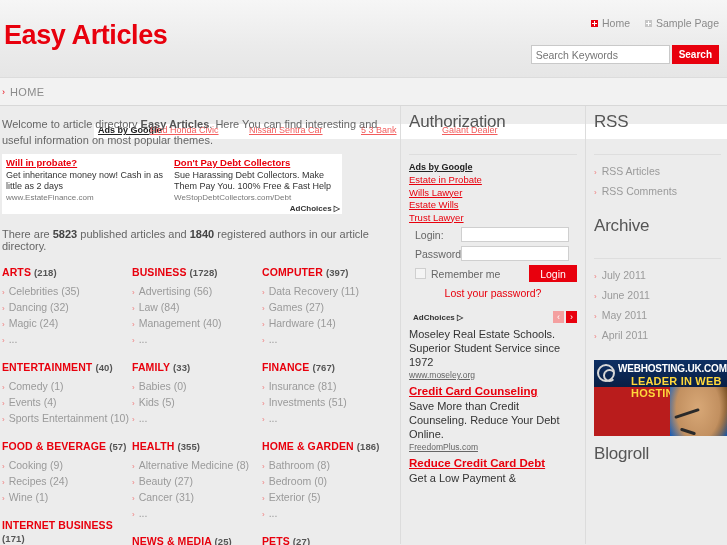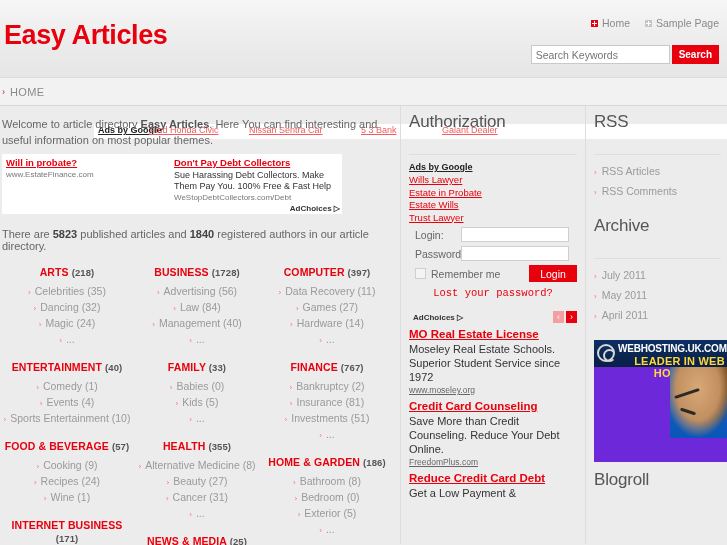--- a/index.html
+++ b/index.html
@@ -95,21 +95,21 @@
   .adchoices {
     position:absolute; right:2px; bottom:1px; font-size:8px; color:#333;
     font-weight:bold; background:#fff; padding-left:2px;
   }
   .stat { font-size:11px; color:#666; margin:14px 0 14px 0; }
   .stat b { color:#444; }
 
   
   .cats { display:flex; gap:0px; }
   .catcol { width:133px; }
-  .cat { margin-bottom:13px;text-align:center; }
+  .cat { margin-bottom:13px; }
   .cat h3 {
     margin:0 0 5px 0; font-size:10.5px; color:#e8000d; font-weight:bold;
     line-height:13px; letter-spacing:0.1px;
   }
   .cat h3 .cnt { color:#555; font-size:9.5px; }
   .cat ul { list-style:none; margin:0; padding:0; }
   .cat li { font-size:10.5px; color:#9a9a9a; line-height:15px; white-space:nowrap; }
   .cat li .ar { color:#f07b7b; font-size:8px; margin-right:4px; }
 
   
@@ -128,44 +128,43 @@
     width:108px; height:15px; border:1px solid #cfcfcf; background:#fff;
     font-family:"Liberation Sans", sans-serif; font-size:10px; outline:none;
   }
   .frow2 { display:flex; align-items:center; margin-top:4px; padding-left:6px; }
   .cbx { width:11px; height:11px; border:1px solid #cfcfcf; background:#f4f4f4; margin-right:5px; }
   .rem { font-size:10.5px; color:#666; flex:1; }
   .loginbtn {
     background:#e8000d; color:#fff; border:none; width:48px; height:17px;
     font-family:"Liberation Sans", sans-serif; font-size:10.5px; cursor:pointer;
   }
-  .lostpw { display:block; text-align:center; color:#e8000d; font-size:10.5px; margin-top:5px; text-decoration:none;font-family:Liberation Mono, monospace;}
+  .lostpw { display:block; text-align:center; color:#e8000d; font-size:10.5px; margin-top:5px; text-decoration:none;}
 
   .adcbar { display:flex; align-items:center; margin-top:12px; }
   .adcbar .ac { font-size:8px; color:#333; font-weight:bold; flex:1; padding-left:4px;}
   .arrowl, .arrowr {
     width:11px; height:12px; color:#fff; font-size:9px; line-height:12px;
     text-align:center; margin-left:2px; cursor:pointer;
   }
   .arrowl { background:#f4a0a0; }
   .arrowr { background:#e8000d; }
 
   .sad { margin-top:4px; }
   .sad .t { color:#e8000d; font-weight:bold; text-decoration:underline; font-size:11.5px; line-height:14px; display:block;}
   .sad .d { color:#333; font-size:11px; line-height:14px; display:block; margin-top:1px;}
   .sad .u { color:#666; font-size:8.5px; text-decoration:underline; display:block; margin-top:1px;}
 
   
   .rlist { list-style:none; margin:0 0 14px 0; padding:0; }
   .rlist li { font-size:10.5px; color:#9a9a9a; line-height:18px; }
   .rlist li .ar { color:#f07b7b; font-size:8px; margin-right:5px; }
   .banner {
-    width:134px; height:122px; margin:2px 0 8px 0; position:relative; overflow:hidden;
-    background:#6d28d9;
-    text-align:center;
+    width:134px; height:76px; margin:2px 0 8px 0; position:relative; overflow:hidden;
+    background:#b91c1c;
   }
   .banner .bhead {
     position:absolute; top:0; left:0; right:0; height:27px;
     background:linear-gradient(#0d2f63,#091f45);
   }
   .banner .blogo {
     position:absolute; left:3px; top:4px; width:18px; height:18px;
     border:2px solid #d8d8d8; border-radius:50%;
   }
   .banner .blogo::after{
@@ -229,20 +228,21 @@
 
   <div class="maincol">
 
     <div class="intro">
       <span>Welcome to article directory </span><b>Easy Articles</b><span>. Here You can find interesting and useful information on most popular themes.</span>
     </div>
 
     <div class="inlinead">
       <div class="iad a">
         <span class="t">Will in probate?</span>
+        <span class="d">Get inheritance money now! Cash in as little as 2 days</span>
         <span class="u">www.EstateFinance.com</span>
       </div>
       <div class="iad b">
         <span class="t">Don't Pay Debt Collectors</span>
         <span class="d">Sue Harassing Debt Collectors. Make Them Pay You. 100% Free &amp; Fast Help</span>
         <span class="u">WeStopDebtCollectors.com/Debt</span>
       </div>
       <span class="adchoices">AdChoices ▷</span>
     </div>
 
@@ -326,21 +326,20 @@
           <ul>
             <li><span class="ar">›</span><span>Data Recovery (11)</span></li>
             <li><span class="ar">›</span><span>Games (27)</span></li>
             <li><span class="ar">›</span><span>Hardware (14)</span></li>
             <li><span class="ar">›</span><span>...</span></li>
           </ul>
         </div>
         <div class="cat">
           <h3><span>FINANCE</span> <span class="cnt">(767)</span></h3>
           <ul>
-            <li><span class="ar">›</span><span>Bankruptcy (2)</span></li>
             <li><span class="ar">›</span><span>Insurance (81)</span></li>
             <li><span class="ar">›</span><span>Investments (51)</span></li>
             <li><span class="ar">›</span><span>...</span></li>
           </ul>
         </div>
         <div class="cat">
           <h3><span>HOME &amp; GARDEN</span> <span class="cnt">(186)</span></h3>
           <ul>
             <li><span class="ar">›</span><span>Bathroom (8)</span></li>
             <li><span class="ar">›</span><span>Bedroom (0)</span></li>
@@ -355,22 +354,22 @@
       </div>
 
     </div>
   </div>
 
   <div class="midcol">
     <div class="wtitle">Authorization</div>
 
     <div class="gads">
       <span class="lbl">Ads by Google</span>
+      <a>Estate in Probate</a>
       <a>Wills Lawyer</a>
-      <a>Estate in Probate</a>
       <a>Estate Wills</a>
       <a>Trust Lawyer</a>
     </div>
 
     <form class="loginform">
       <div class="frow">
         <label>Login:</label>
         <input type="text" style="">
       </div>
       <div class="frow">
@@ -385,21 +384,20 @@
       <a class="lostpw">Lost your password?</a>
     </form>
 
     <div class="adcbar">
       <span class="ac">AdChoices ▷</span>
       <span class="arrowl">‹</span>
       <span class="arrowr">›</span>
     </div>
 
     <div class="sad">
-      <span class="t">MO Real Estate License</span>
       <span class="d">Moseley Real Estate Schools. Superior Student Service since 1972</span>
       <span class="u">www.moseley.org</span>
     </div>
     <div class="sad">
       <span class="t">Credit Card Counseling</span>
       <span class="d">Save More than Credit Counseling. Reduce Your Debt Online.</span>
       <span class="u">FreedomPlus.com</span>
     </div>
     <div class="sad">
       <span class="t">Reduce Credit Card Debt</span>
@@ -410,20 +408,21 @@
   <div class="rightcol">
     <div class="wtitle">RSS</div>
     <ul class="rlist">
       <li><span class="ar">›</span><span>RSS Articles</span></li>
       <li><span class="ar">›</span><span>RSS Comments</span></li>
     </ul>
 
     <div class="wtitle">Archive</div>
     <ul class="rlist">
       <li><span class="ar">›</span><span>July 2011</span></li>
+      <li><span class="ar">›</span><span>June 2011</span></li>
       <li><span class="ar">›</span><span>May 2011</span></li>
       <li><span class="ar">›</span><span>April 2011</span></li>
     </ul>
 
     <div class="banner">
       <div class="bhead"></div>
       <div class="blogo"></div>
       <div class="bt1">WEBHOSTING.UK.COM</div>
       <div class="bt2">LEADER IN WEB HOSTING</div>
       <div class="face"></div>

